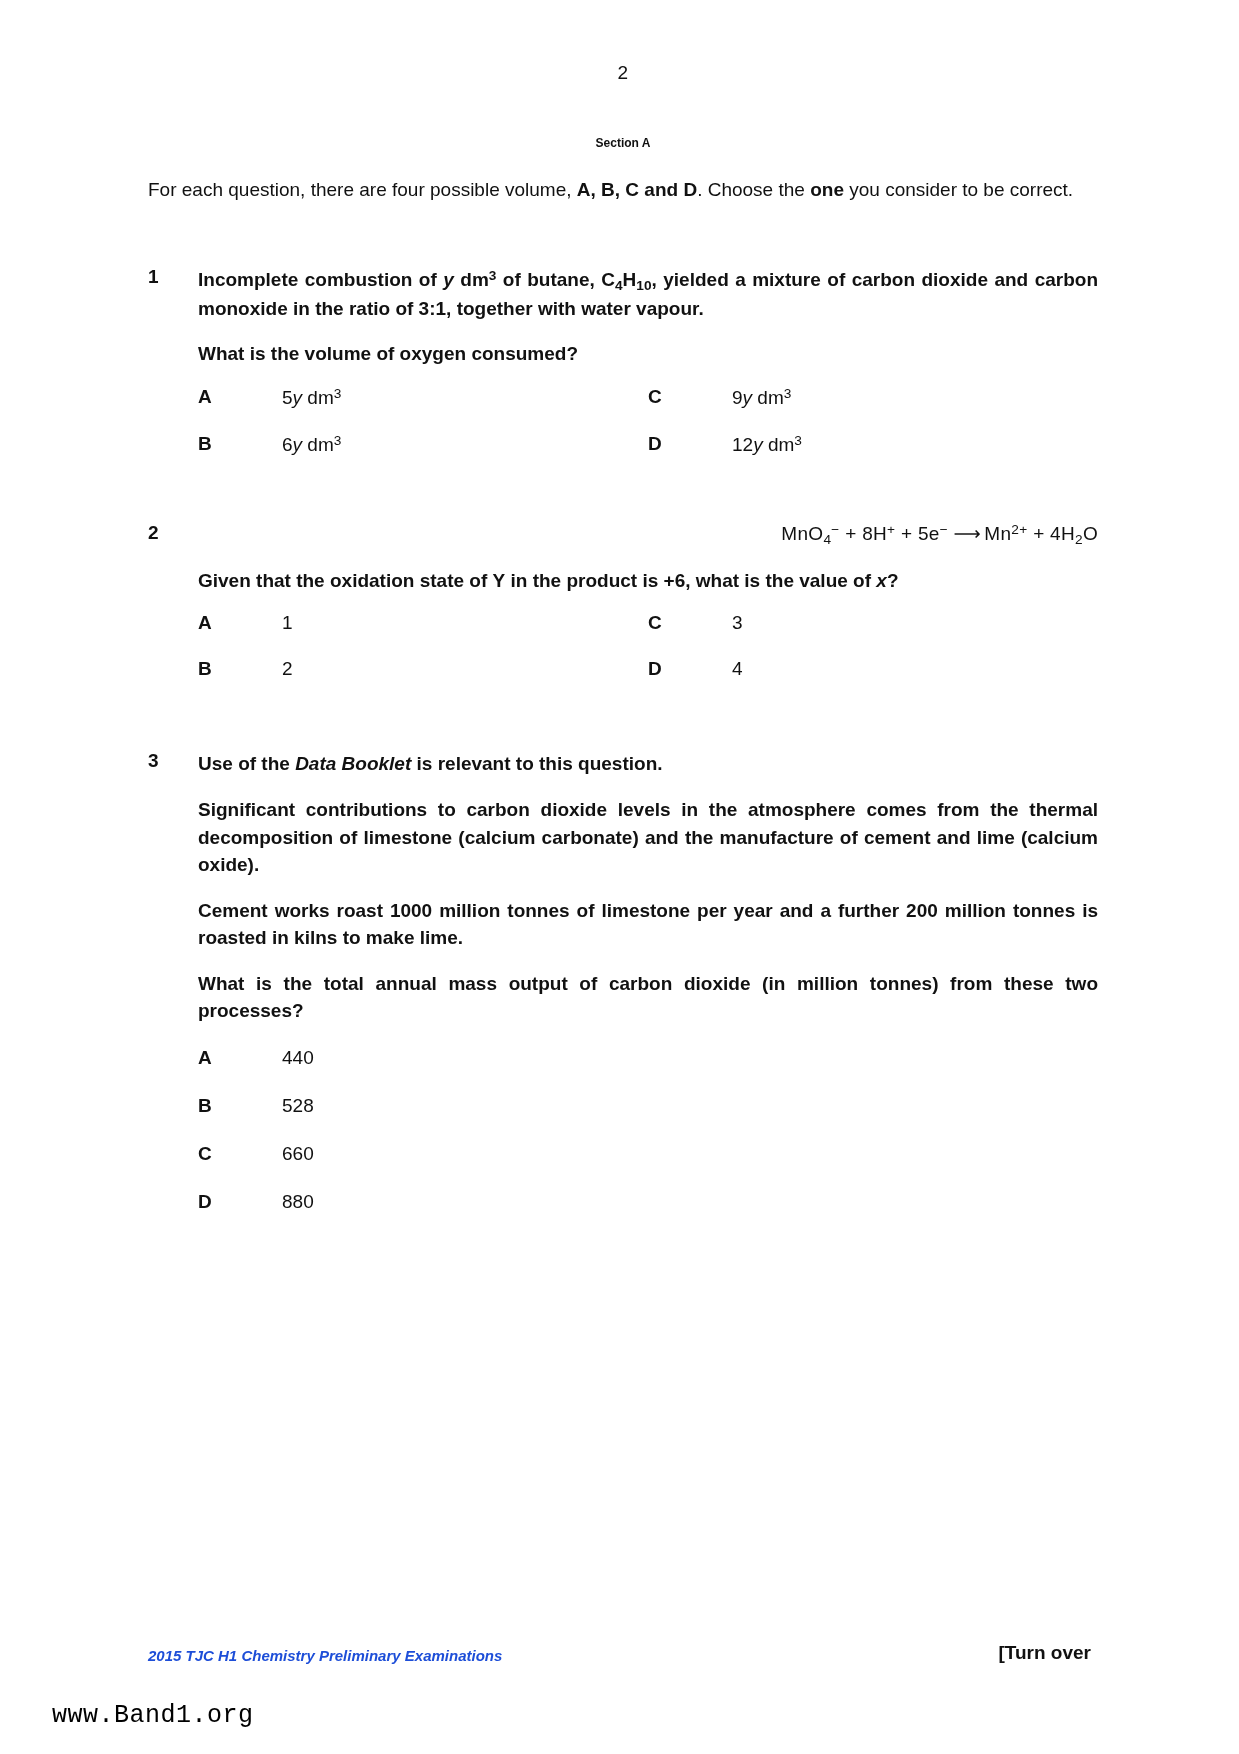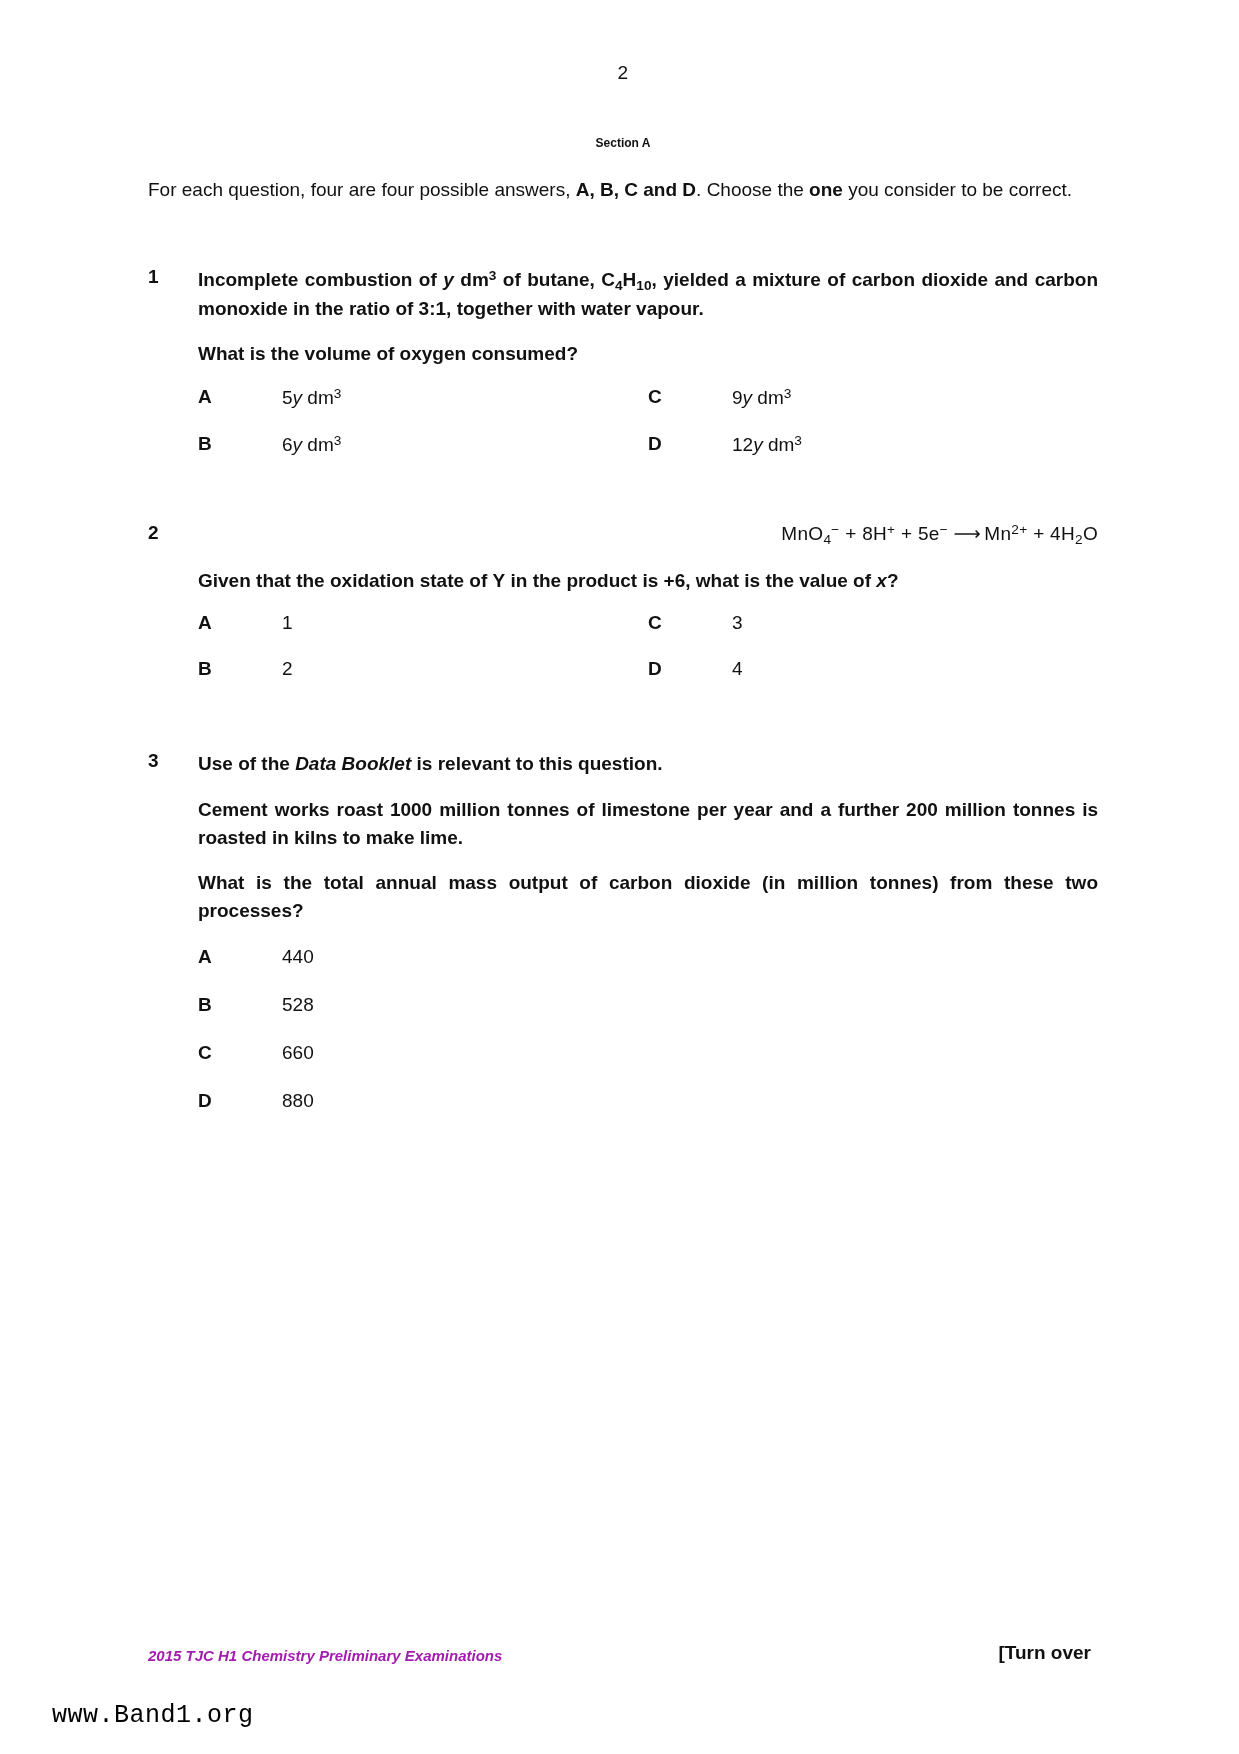--- a/index.html
+++ b/index.html
@@ -113,21 +113,21 @@
     right: 148px;
     bottom: 90px;
     display: flex;
     justify-content: space-between;
     align-items: flex-end;
   }
   .footer-left {
     font-size: 15px;
     font-style: italic;
     font-weight: bold;
-    color: #a21caf;
+    color: #1d4ed8;
   }
   .footer-right {
     font-size: 19px;
     font-weight: bold;
   }
   .watermark {
     position: absolute;
     left: 52px;
     bottom: 24px;
     font-family: "Liberation Mono", monospace;
@@ -141,21 +141,21 @@
 
 <div class="page">
 
   <div class="content">
 
     <div class="page-number">2</div>
 
     <div class="section-title">Section A</div>
 
     <div class="intro">
-      <span>For each question, four are four possible answers, </span><b>A, B, C and D</b><span>. Choose the </span><b>one</b><span> you consider to be correct.</span>
+      <span>For each question, there are four possible volume, </span><b>A, B, C and D</b><span>. Choose the </span><b>one</b><span> you consider to be correct.</span>
     </div>
 
     <div class="q-block" style="margin-bottom:66px;">
       <div class="q-num">1</div>
       <div class="q-body">
         <div class="q-para">
           Incomplete combustion of <i>y</i> dm<sup>3</sup> of butane, C<sub>4</sub>H<sub>10</sub>, yielded a mixture of carbon dioxide and carbon monoxide in the ratio of 3:1, together with water vapour.
         </div>
         <div class="q-para">What is the volume of oxygen consumed?</div>
         <div class="options">
@@ -216,20 +216,21 @@
         </div>
       </div>
     </div>
 
     <div class="q-block">
       <div class="q-num">3</div>
       <div class="q-body">
         <div class="q-para">
           Use of the <i>Data Booklet</i> is relevant to this question.
         </div>
+        <div class="q-para">Significant contributions to carbon dioxide levels in the atmosphere comes from the thermal decomposition of limestone (calcium carbonate) and the manufacture of cement and lime (calcium oxide).</div>
         <div class="q-para">Cement works roast 1000 million tonnes of limestone per year and a further 200 million tonnes is roasted in kilns to make lime.</div>
         <div class="q-para">What is the total annual mass output of carbon dioxide (in million tonnes) from these two processes?</div>
         <div class="options options-single" style="margin-top:22px;">
           <div class="opt-row">
             <div class="opt">
               <div class="opt-letter">A</div>
               <div class="opt-text">440</div>
             </div>
           </div>
           <div class="opt-row">

